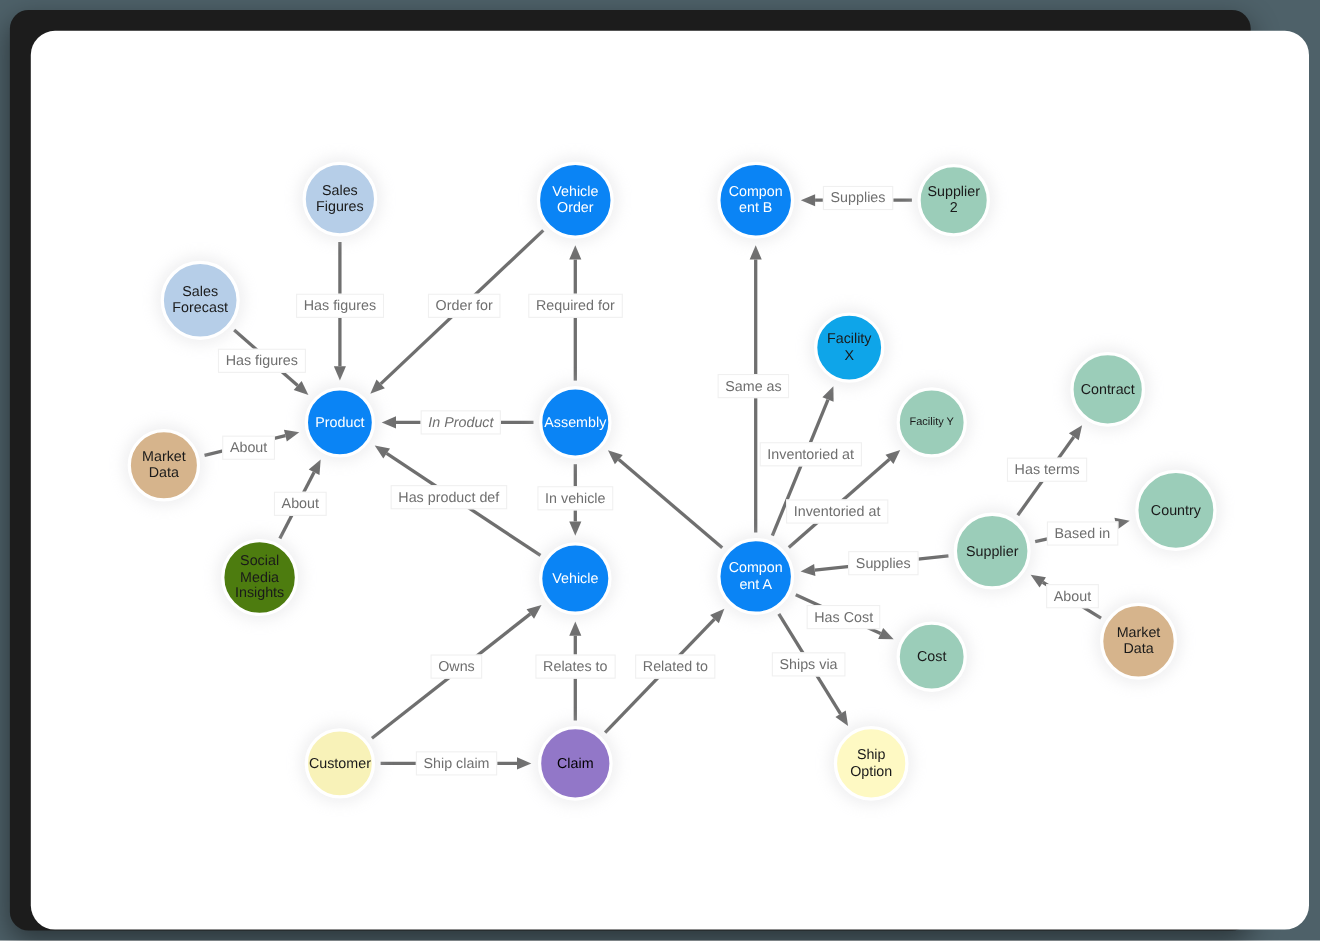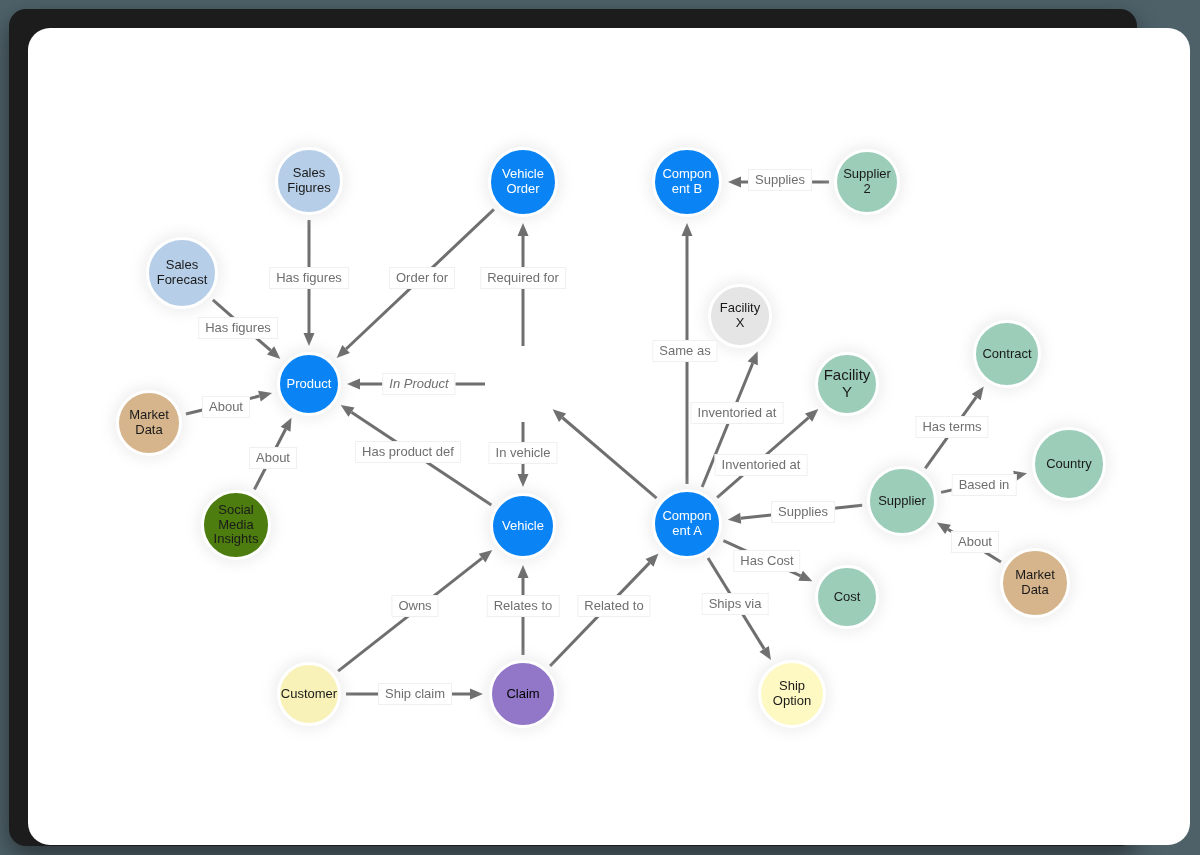--- a/index.html
+++ b/index.html
@@ -148,30 +148,33 @@
           <span class="node-label">Compon
 ent B</span>
         </div>
         <div class="graph-node" style="left: 806px; top: 121px; width: 66px; height: 66px; background: rgb(155, 205, 185); color: rgb(26, 26, 26); font-size: 13px;">
           <span class="node-label">Supplier 2</span>
         </div>
         <div class="graph-node" style="left: 118px; top: 209px; width: 72px; height: 72px; background: rgb(182, 206, 232); color: rgb(26, 26, 26); font-size: 13px;">
           <span class="node-label">Sales
 Forecast</span>
         </div>
-        <div class="graph-node" style="left: 680px; top: 256px; width: 64px; height: 64px; background: #e5e5e5; color: rgb(26, 26, 26); font-size: 13px;">
+        <div class="graph-node" style="left: 712px; top: 256px; width: 64px; height: 64px; background: #0ea5e9; color: rgb(26, 26, 26); font-size: 13px;">
           <span class="node-label">Facility X</span>
         </div>
         <div class="graph-node" style="left: 945px; top: 292px; width: 68px; height: 68px; background: rgb(155, 205, 185); color: rgb(26, 26, 26); font-size: 13px;">
           <span class="node-label">Contract</span>
         </div>
         <div class="graph-node" style="left: 249px; top: 324px; width: 64px; height: 64px; background: rgb(10, 132, 245); color: rgb(255, 255, 255); font-size: 13px;">
           <span class="node-label">Product</span>
         </div>
-        <div class="graph-node" style="left: 787px; top: 324px; width: 64px; height: 64px; background: rgb(155, 205, 185); color: rgb(26, 26, 26); font-size: 15px;">
+        <div class="graph-node" style="left: 462px; top: 323px; width: 66px; height: 66px; background: rgb(10, 132, 245); color: rgb(255, 255, 255); font-size: 13px;">
+          <span class="node-label">Assembly</span>
+        </div>
+        <div class="graph-node" style="left: 787px; top: 324px; width: 64px; height: 64px; background: rgb(155, 205, 185); color: rgb(26, 26, 26); font-size: 10px;">
           <span class="node-label">Facility Y</span>
         </div>
         <div class="graph-node" style="left: 88px; top: 362px; width: 66px; height: 66px; background: rgb(214, 180, 140); color: rgb(26, 26, 26); font-size: 13px;">
           <span class="node-label">Market
 Data</span>
         </div>
         <div class="graph-node" style="left: 1004px; top: 399px; width: 74px; height: 74px; background: rgb(155, 205, 185); color: rgb(26, 26, 26); font-size: 13px;">
           <span class="node-label">Country</span>
         </div>
         <div class="graph-node" style="left: 839px; top: 438px; width: 70px; height: 70px; background: rgb(155, 205, 185); color: rgb(26, 26, 26); font-size: 13px;">

